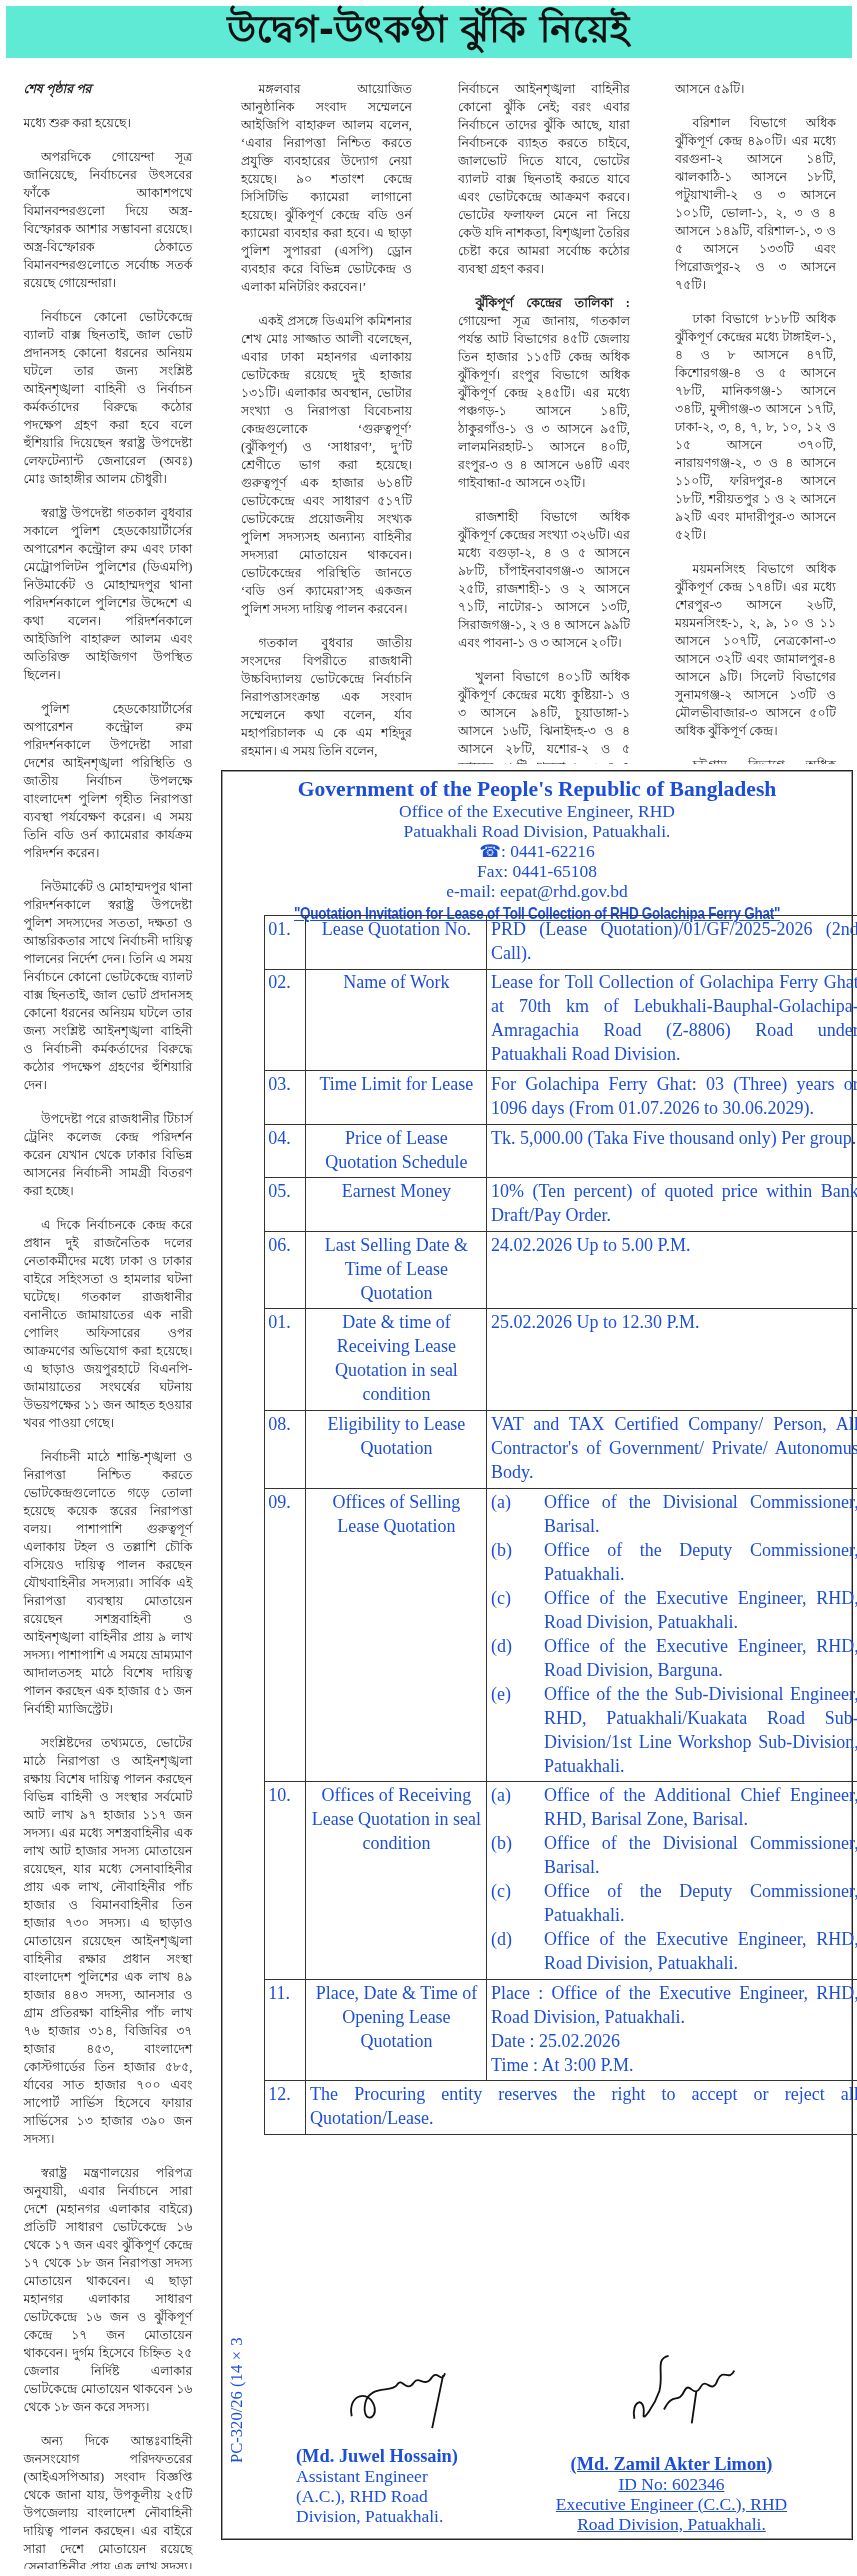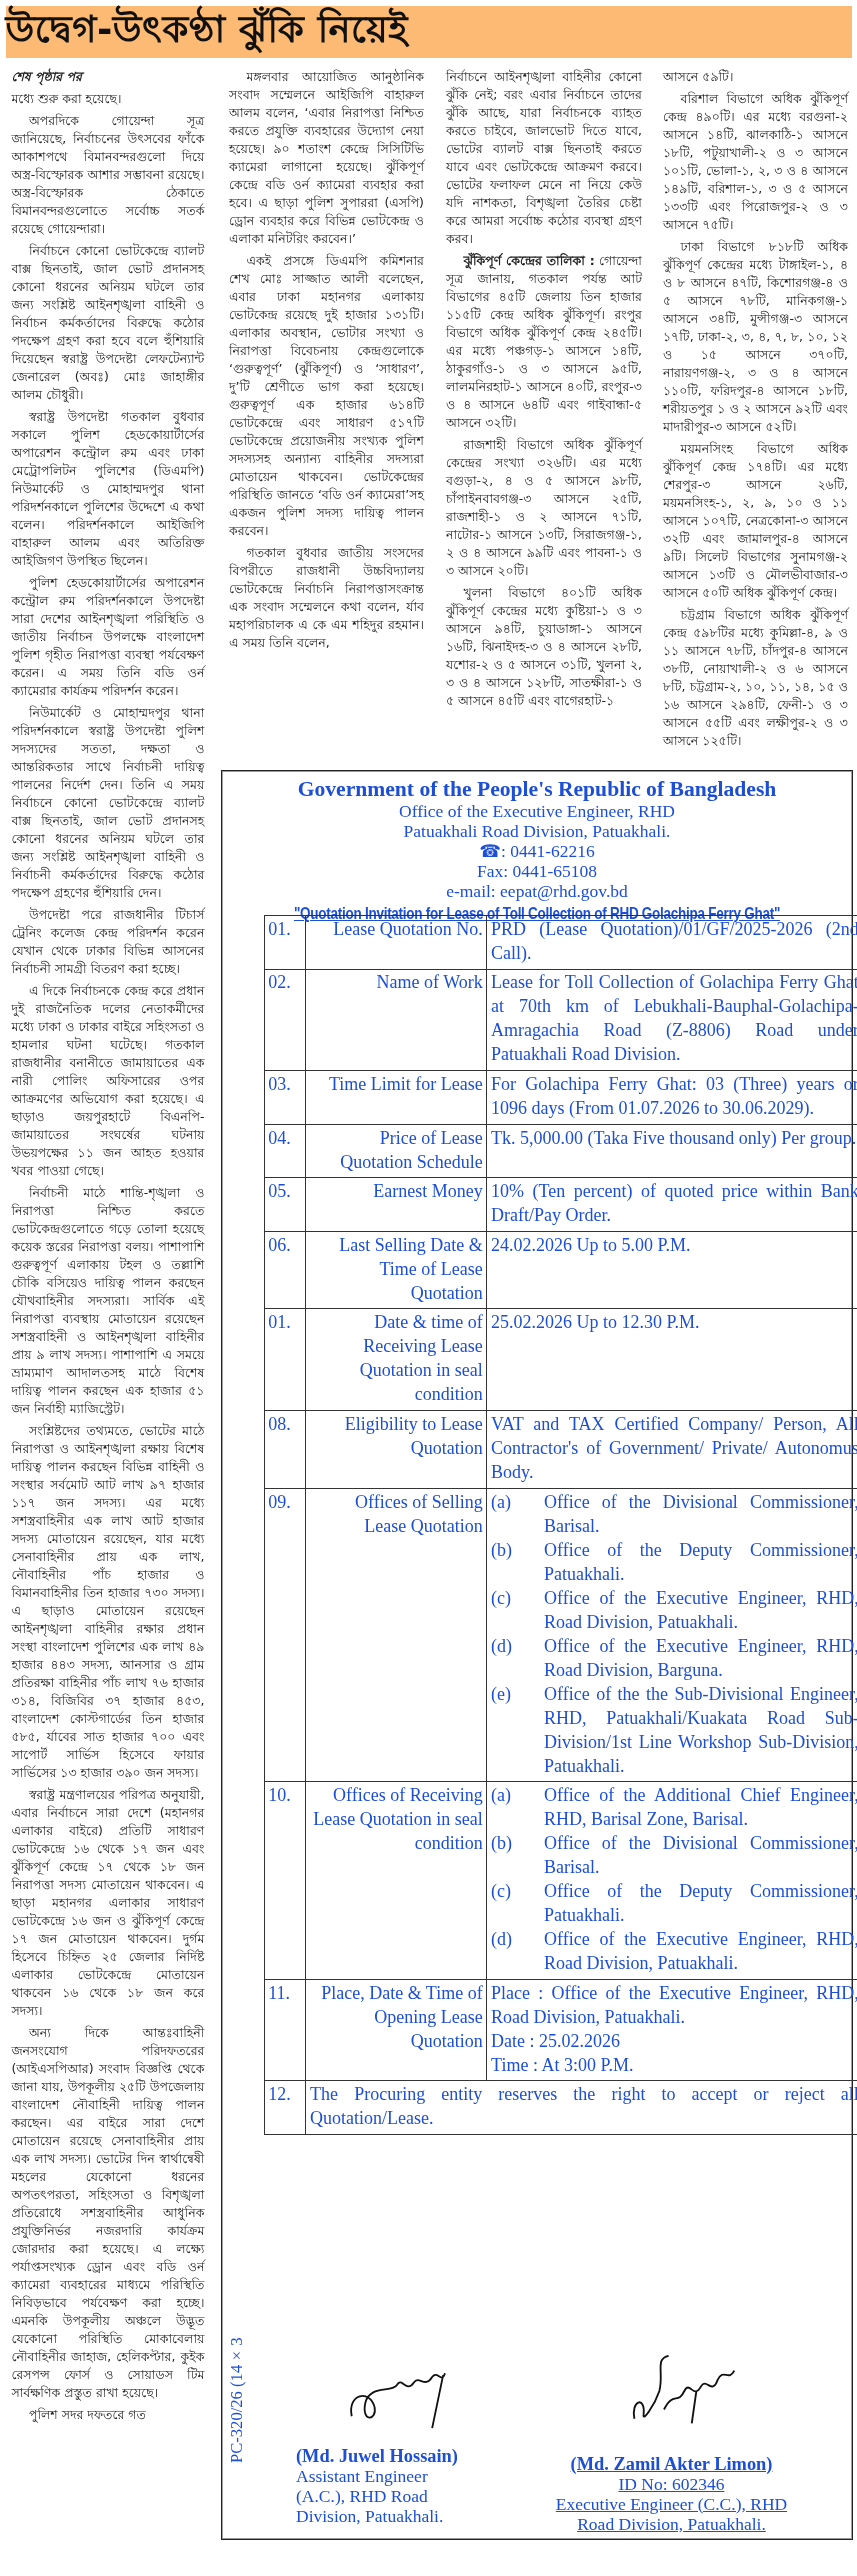--- a/index.html
+++ b/index.html
@@ -1,32 +1,32 @@
 <!DOCTYPE html>
 <html style="font-size:14.7px"><head>
 <meta charset="utf-8">
 <style>
   * { box-sizing: border-box; margin: 0; padding: 0; }
   html, body { width: 857px; height: 2576px; background: #ffffff; overflow: hidden; }
   body { position: relative; font-family: "DejaVu Sans", sans-serif; color: #1a1a1a; }
 
   .headline-banner {
     position: absolute; left: 5.5px; top: 5.5px; width: 846px; height: 52px;
-    background: #fdba74; display: flex; align-items: center; justify-content: flex-start;
+    background: #5eead4; display: flex; align-items: center; justify-content: center;
   }
   .headline-banner h1 {
     font-family: "DejaVu Sans", sans-serif; font-weight: bold; font-size: 37px;
     color: #111; letter-spacing: 0.5px;
   }
 
   .bn-col {
     position: absolute; font-size: 12.5px; line-height: 18px; text-align: justify;
     color: #222; overflow: hidden;
   }
-  .bn-col p { text-indent: 1.4em; margin: 4px; }
+  .bn-col p { text-indent: 1.4em; margin: 16px; font-family: Liberation Serif, serif; }
   .bn-col p.noindent { text-indent: 0; }
   .bn-col .kicker { font-style: italic; font-weight: bold; text-indent: 0; }
   .bn-col .subhead { font-weight: bold; }
 
   #col1 { left: 7.4px; top: 64px; width: 201px; height: 2505px; }
   #col2 { left: 225px; top: 64px; width: 203px; height: 700px; }
   #col3 { left: 442px; top: 64px; width: 204px; height: 700px; }
   #col4 { left: 659px; top: 64px; width: 193px; height: 700px; }
 
   .notice {
@@ -43,21 +43,21 @@
     font-family: "Liberation Sans", sans-serif; transform: scaleX(0.86);
   }
 
   table.lease {
     position: absolute; left: 18.4px; top: 949px; width: 599px; border-collapse: collapse;
     font-size: 18px; line-height: 24px;
   }
   .notice table.lease { top: 144px; left: 18.4px; margin-left: 24px; }
   table.lease td { border: 1.4px solid #333; vertical-align: top; padding: 0.9px 3.7px 3.7px 3.7px; }
   table.lease td.num { width: 41px; padding-left: 2.8px; }
-  table.lease td.label { width: 181px; text-align: right; }
+  table.lease td.label { width: 181px; text-align: center; }
   table.lease td.value { text-align: justify; }
   .sublist { list-style: none; }
   .sublist li { display: flex; }
   .sublist .mk { width: 53px; flex: 0 0 53px; }
   .sublist .tx { flex: 1; text-align: justify; }
 
   .pc-code {
     position: absolute; left: 3.7px; bottom: 37px; width: 22px; height: 203px;
     writing-mode: vertical-rl; transform: rotate(180deg);
     font-size: 16.6px; font-family: "Liberation Serif", serif; white-space: nowrap;

